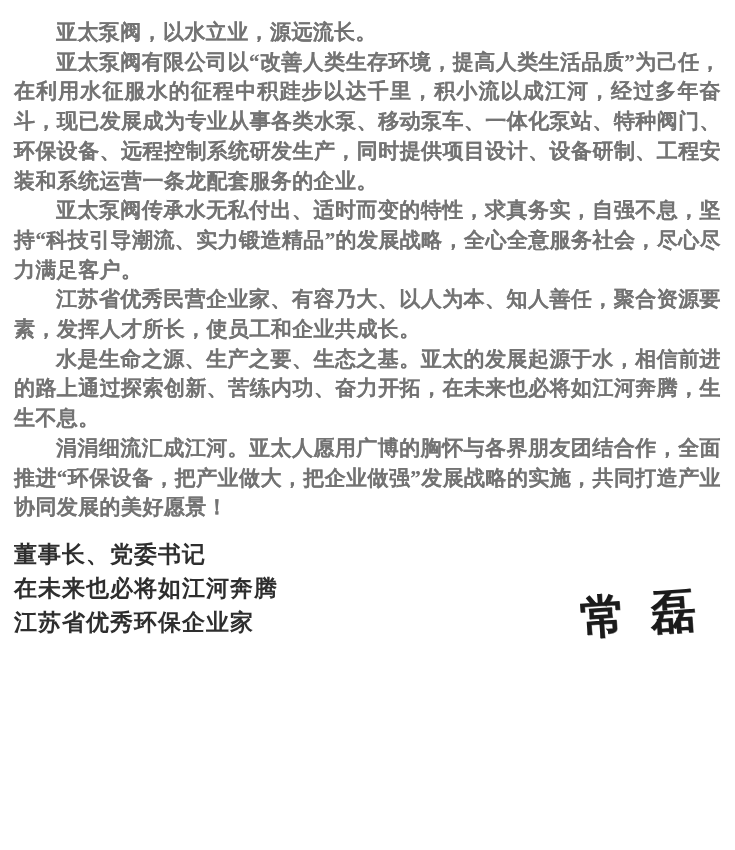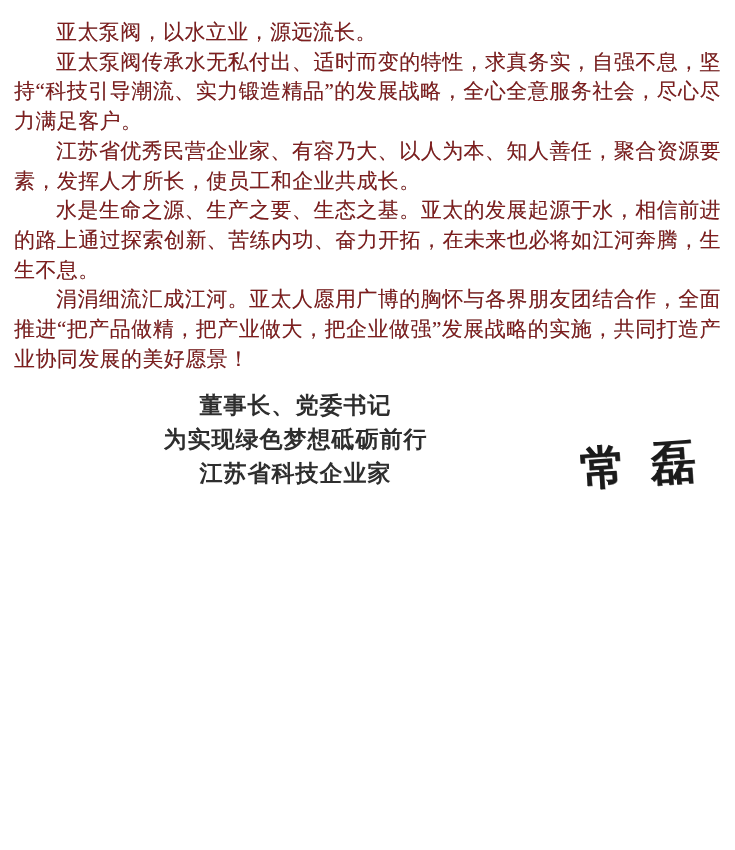--- a/index.html
+++ b/index.html
@@ -19,37 +19,38 @@
     position: absolute;
     left: 14px;
     top: 18px;
     width: 707px;
   }
   .para {
     margin: 0;
     font-size: 21px;
     line-height: 29.7px;
     letter-spacing: 0.4px;
-    color: #7f1d1d;
+    color: #737373;
     text-align: justify;
     text-indent: 2em;
     
     text-shadow: 0 0 0.4px rgba(67,67,67,0.55);
+    font-weight: bold;
   }
   .sig-area {
     position: relative;
     margin-top: 14px;
     height: 195px;
   }
   .titles {
     position: absolute;
-    left: 10px;
+    left: 0;
     top: 0;
     width: 543px;
-    text-align: center;
+    text-align: left;
     font-family: "Liberation Sans", sans-serif;
     font-weight: 700;
     font-size: 23px;
     line-height: 34px;
     color: #2e2e2e;
     letter-spacing: 1px;
   }
   .title-line {
     white-space: nowrap;
   }
@@ -66,28 +67,29 @@
     transform: rotate(-4deg);
     text-shadow: 0.5px 0.5px 0 rgba(27,27,27,0.6);
   }
 </style>
 </head>
 <body>
 
 <div class="page">
   <div class="content">
     <p class="para">亚太泵阀，以水立业，源远流长。</p>
+    <p class="para">亚太泵阀有限公司以“改善人类生存环境，提高人类生活品质”为己任，在利用水征服水的征程中积跬步以达千里，积小流以成江河，经过多年奋斗，现已发展成为专业从事各类水泵、移动泵车、一体化泵站、特种阀门、环保设备、远程控制系统研发生产，同时提供项目设计、设备研制、工程安装和系统运营一条龙配套服务的企业。</p>
     <p class="para">亚太泵阀传承水无私付出、适时而变的特性，求真务实，自强不息，坚持“科技引导潮流、实力锻造精品”的发展战略，全心全意服务社会，尽心尽力满足客户。</p>
     <p class="para">江苏省优秀民营企业家、有容乃大、以人为本、知人善任，聚合资源要素，发挥人才所长，使员工和企业共成长。</p>
     <p class="para">水是生命之源、生产之要、生态之基。亚太的发展起源于水，相信前进的路上通过探索创新、苦练内功、奋力开拓，在未来也必将如江河奔腾，生生不息。</p>
-    <p class="para">涓涓细流汇成江河。亚太人愿用广博的胸怀与各界朋友团结合作，全面推进“把产品做精，把产业做大，把企业做强”发展战略的实施，共同打造产业协同发展的美好愿景！</p>
+    <p class="para">涓涓细流汇成江河。亚太人愿用广博的胸怀与各界朋友团结合作，全面推进“环保设备，把产业做大，把企业做强”发展战略的实施，共同打造产业协同发展的美好愿景！</p>
 
     <div class="sig-area">
       <div class="titles">
         <div class="title-line">董事长、党委书记</div>
-        <div class="title-line">为实现绿色梦想砥砺前行</div>
-        <div class="title-line">江苏省科技企业家</div>
+        <div class="title-line">在未来也必将如江河奔腾</div>
+        <div class="title-line">江苏省优秀环保企业家</div>
 
       </div>
       <div class="sig-name">常磊</div>
     </div>
   </div>
 </div>
 
 </body></html>

